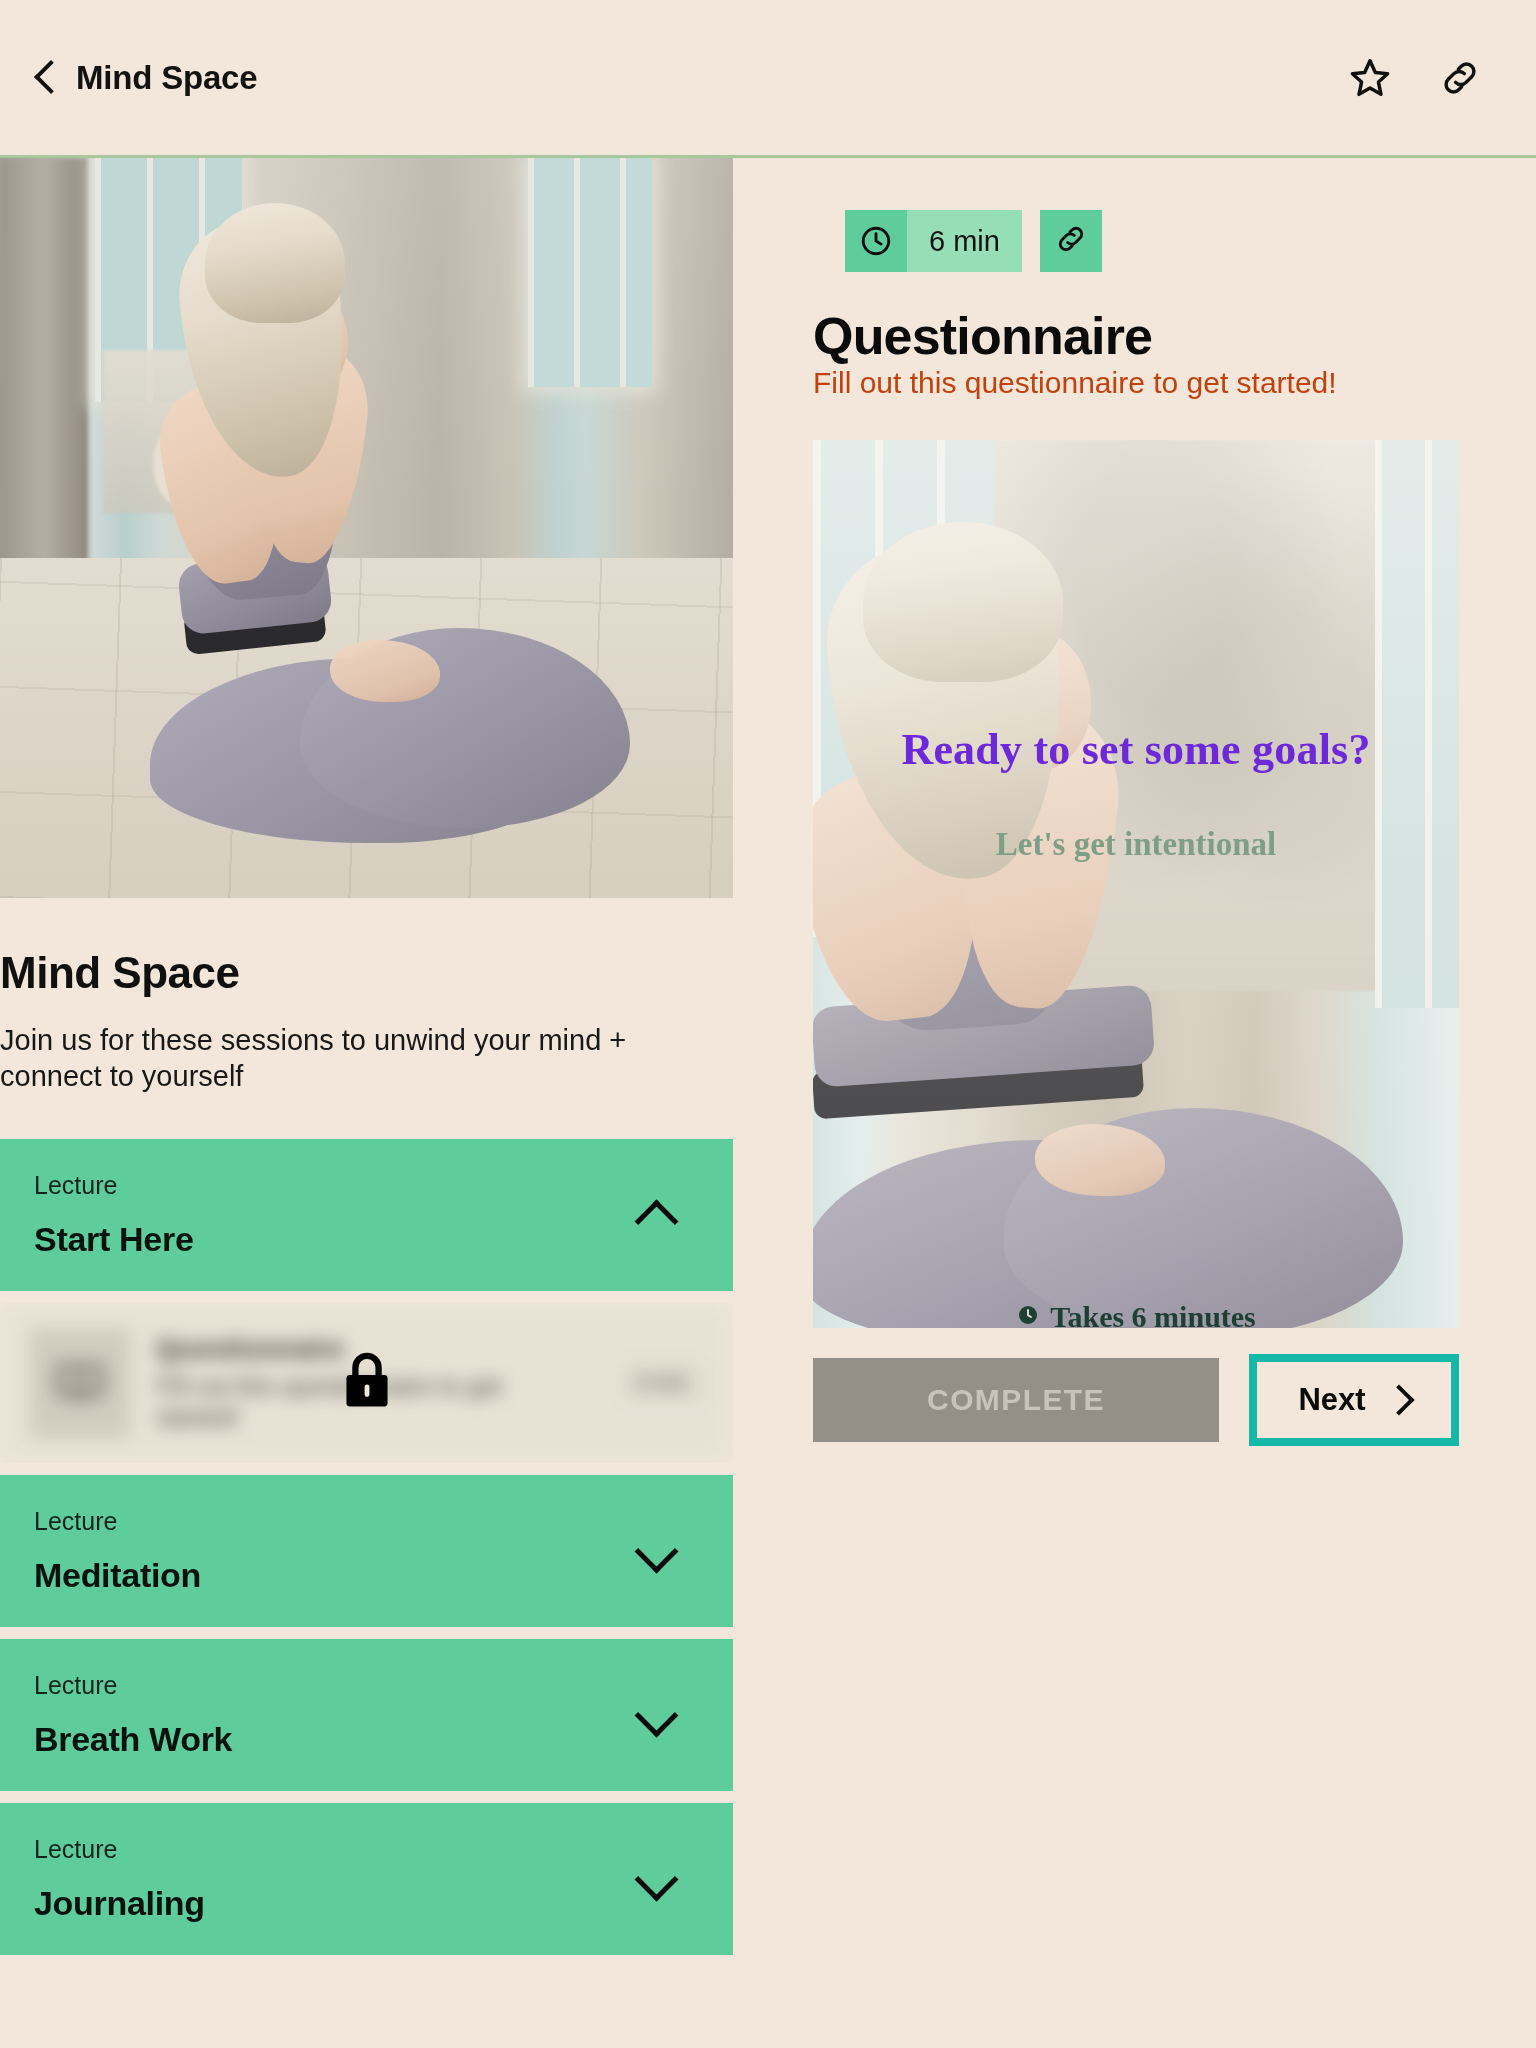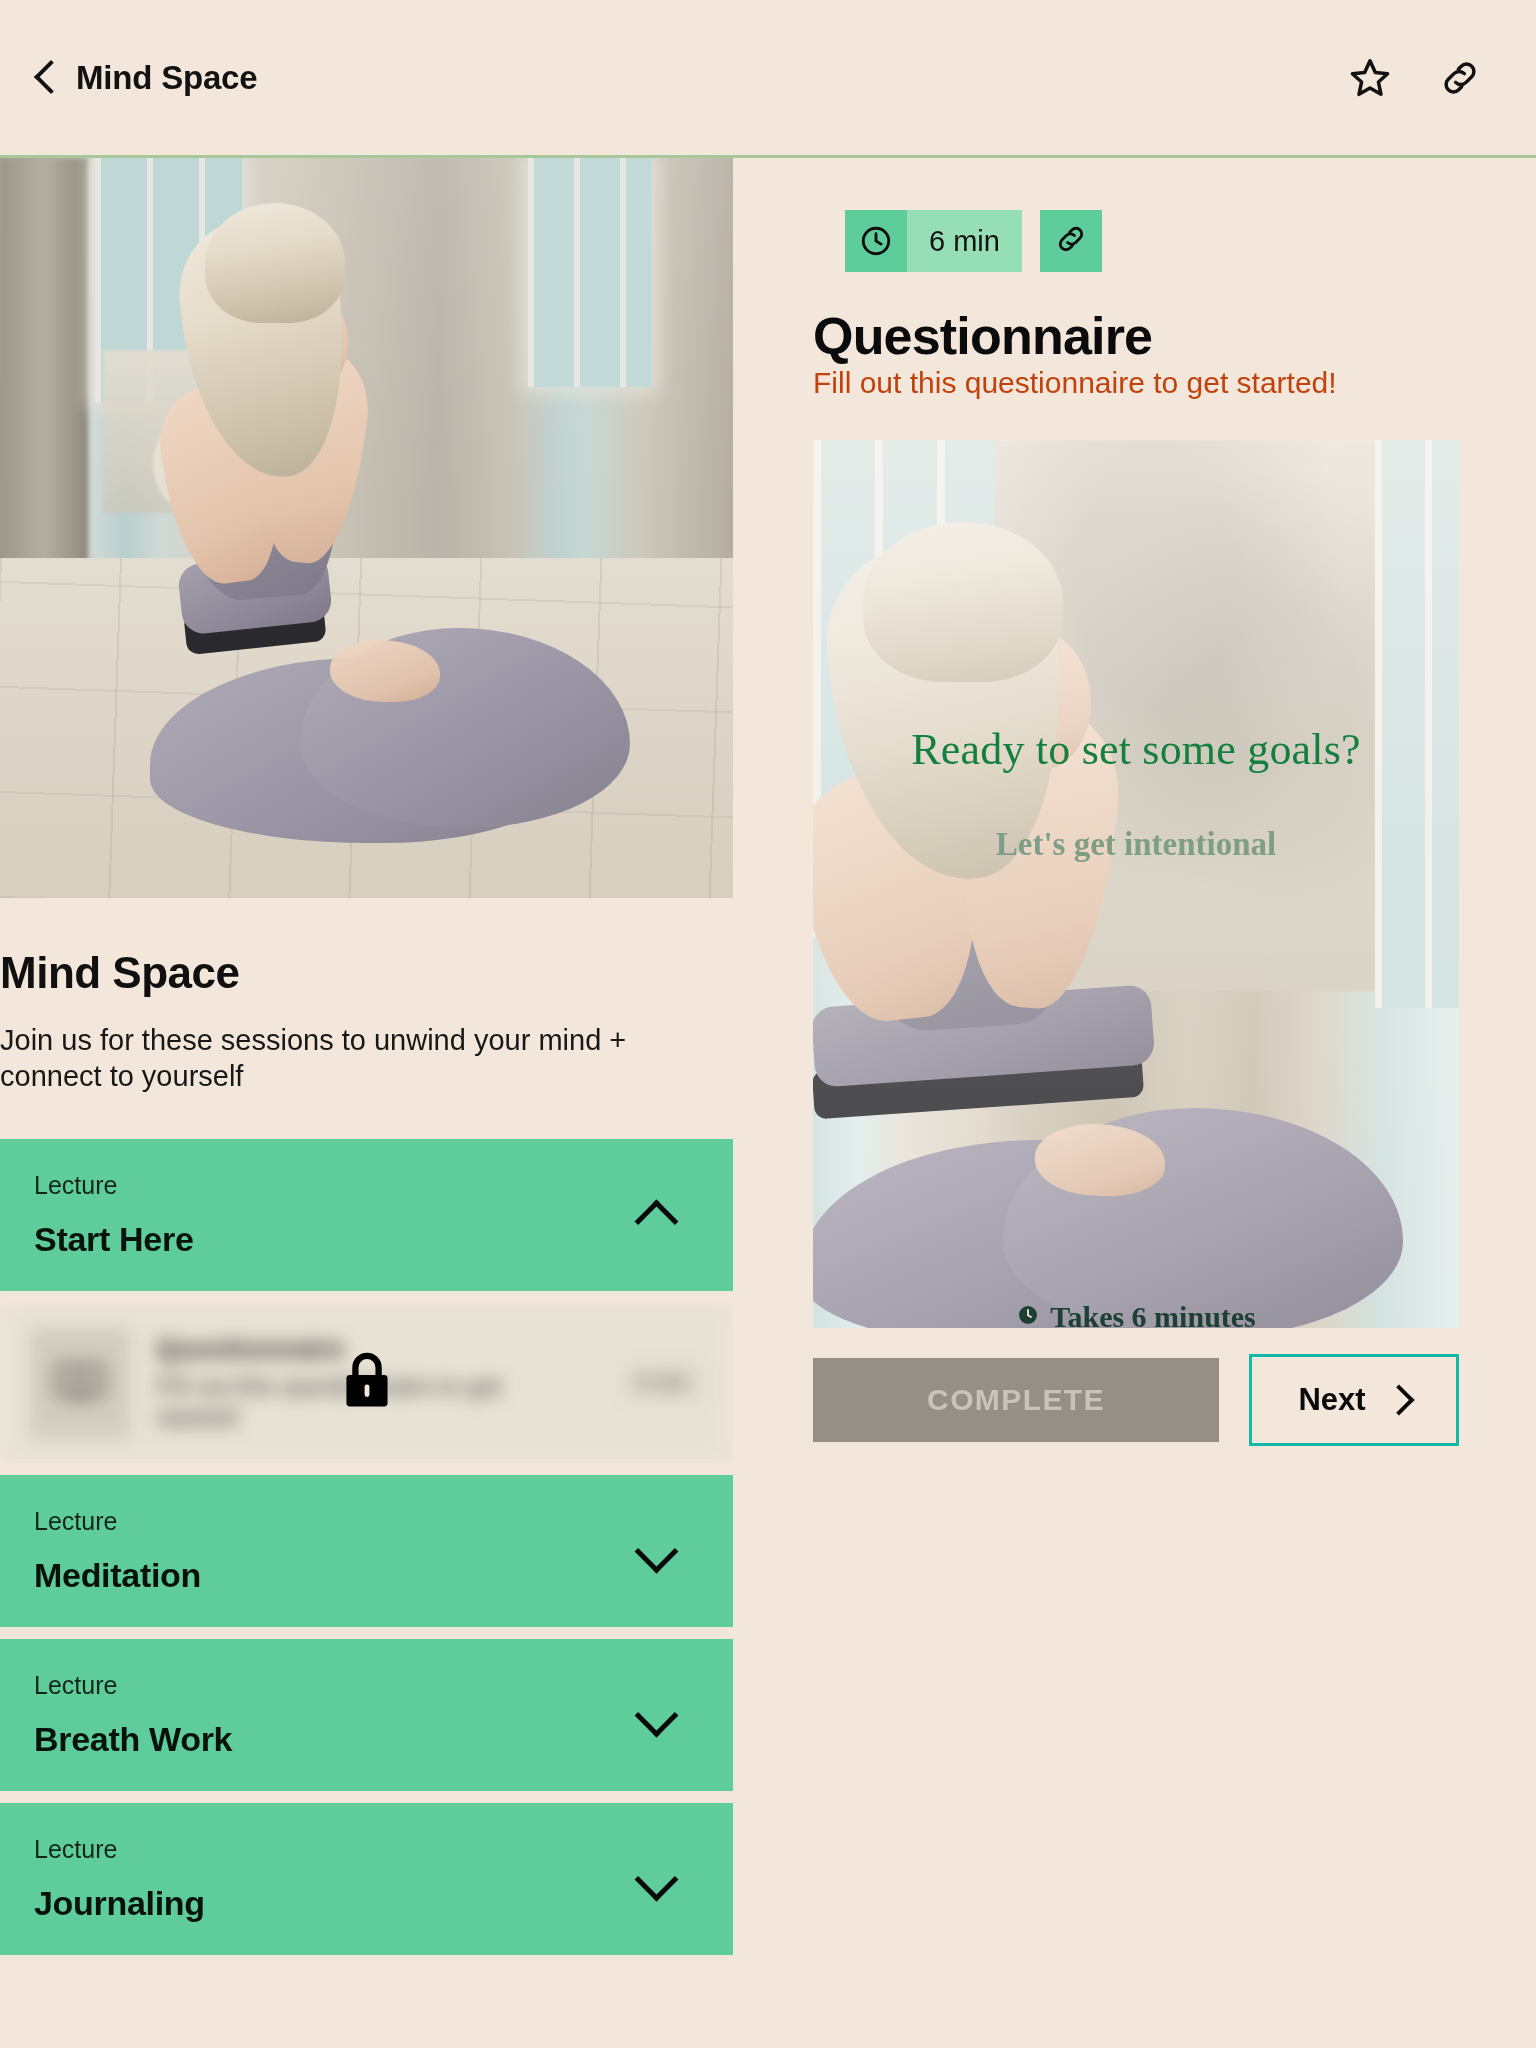--- a/index.html
+++ b/index.html
@@ -252,23 +252,23 @@
   }
   .slide-overlay-text {
     position: absolute;
     left: 0; right: 0;
     text-align: center;
     pointer-events: none;
   }
   .slide-h1 {
     top: 284px;
     font-family: "Liberation Serif", serif;
-    font-weight: 400;
+    font-weight: 700;
     font-size: 44px;
-    color: #15803d;
+    color: #6d28d9;
     letter-spacing: 0.2px;
   }
   .slide-h2 {
     top: 386px;
     font-family: "Liberation Serif", serif;
     font-weight: 700;
     font-size: 33px;
     color: #7E9E86;
   }
   .slide-foot {
@@ -299,21 +299,21 @@
     font-size: 30px;
     font-weight: 700;
     letter-spacing: 1.4px;
     cursor: not-allowed;
     font-family: "Liberation Sans", sans-serif;
   }
   .btn-next {
     width: 210px;
     height: 92px;
     background: #F2E7DA;
-    border: 3px solid #14b8a6;
+    border: 8px solid #14b8a6;
     display: flex;
     align-items: center;
     justify-content: center;
     gap: 22px;
     font-size: 31px;
     font-weight: 700;
     color: #0B0B0B;
     cursor: pointer;
     font-family: "Liberation Sans", sans-serif;
   }

